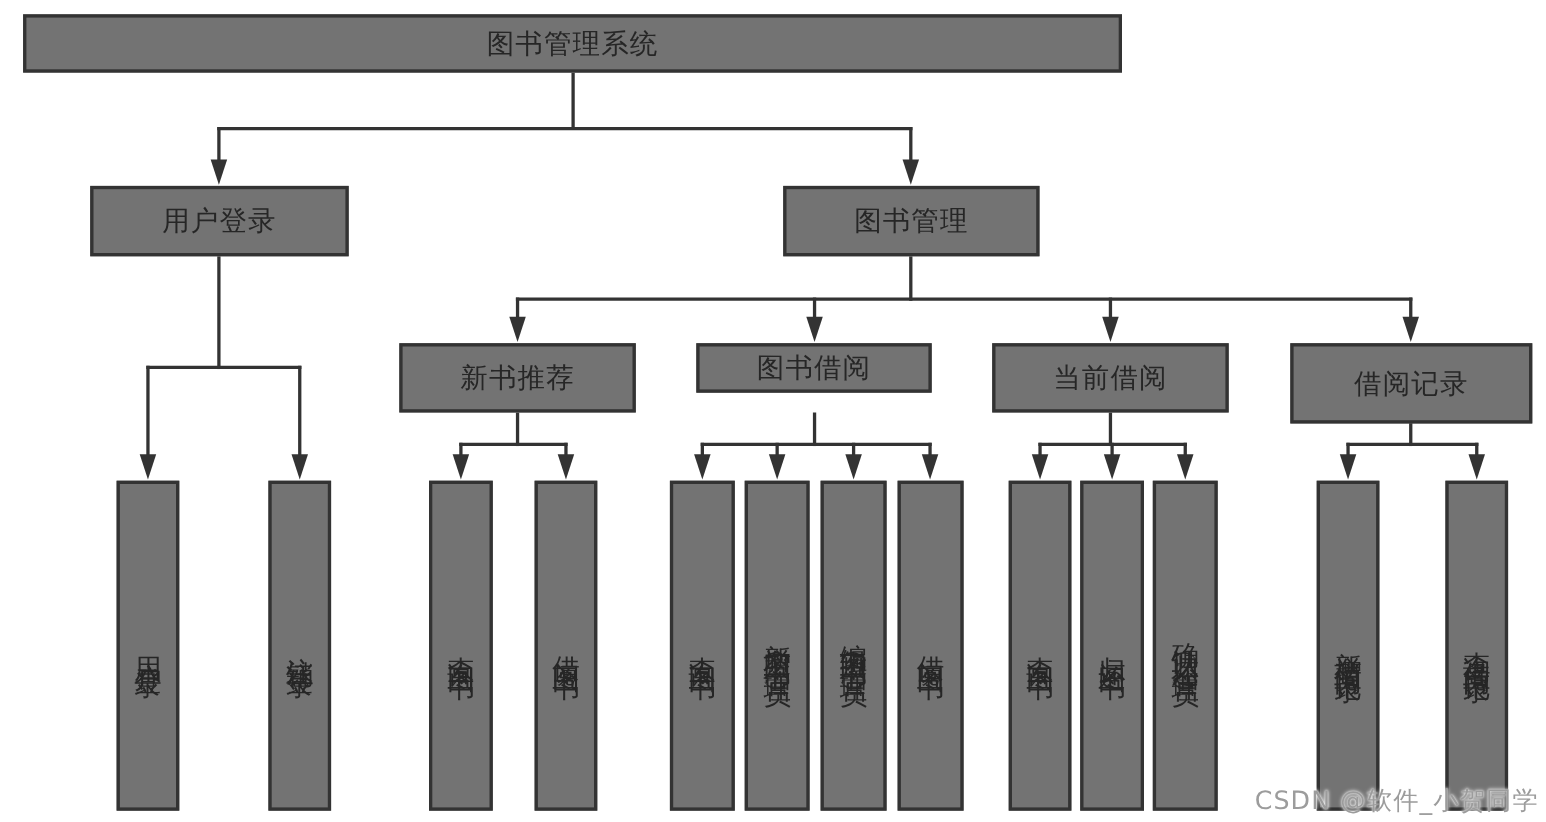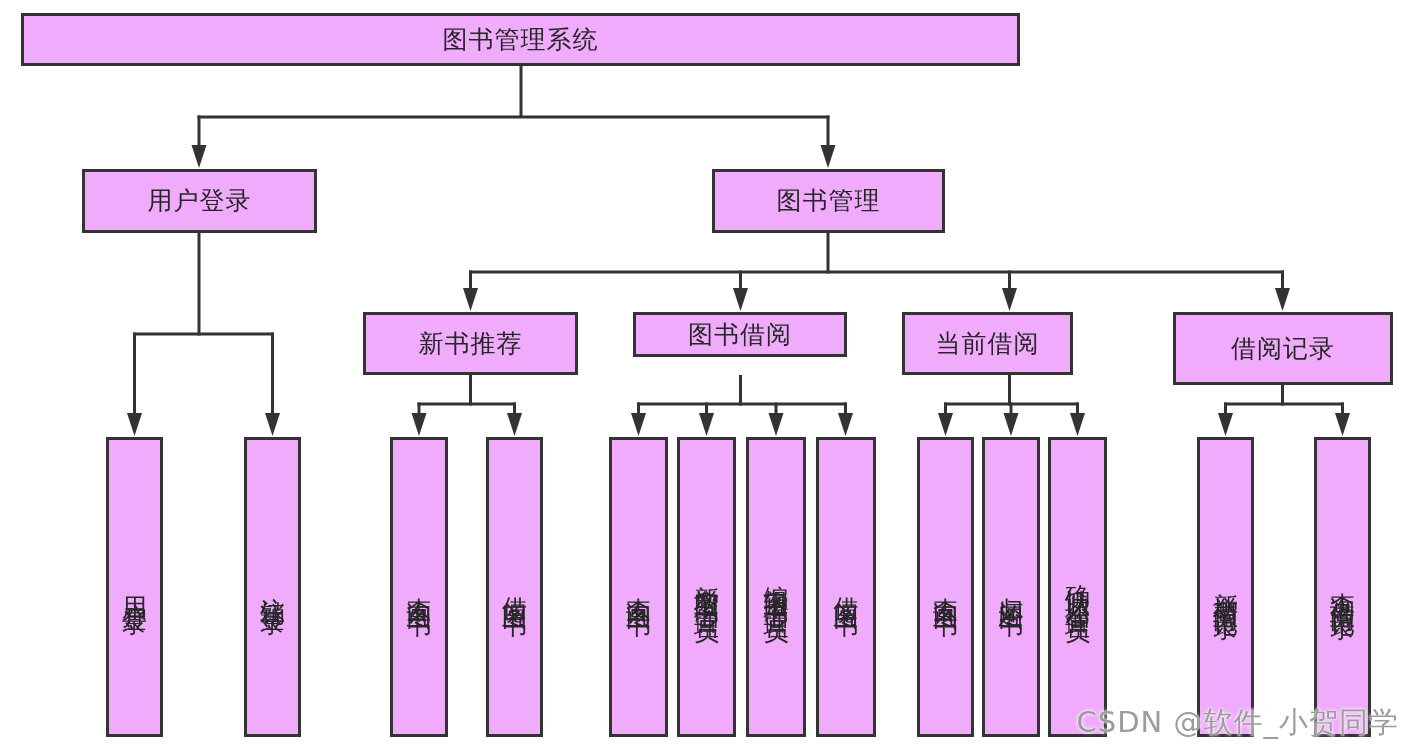--- a/index.html
+++ b/index.html
@@ -8,21 +8,21 @@
     width:1405px; height:747px;
     background:var(--bg,#ffffff);
     font-family:"DejaVu Sans","Liberation Sans",sans-serif;
     overflow:hidden;
   }
   #connectors { position:absolute; left:0; top:0; z-index:1; }
   .box {
     position:absolute;
     box-sizing:border-box;
     border:3px solid var(--line,#333333);
-    background:#f0abfc;
+    background:#737373;
     display:flex; align-items:center; justify-content:center;
     color:var(--text,#262626);
     font-size:25px;
     letter-spacing:1px;
     line-height:1.2;
     z-index:2;
     white-space:nowrap;
   }
   .vbox {
     writing-mode:vertical-rl;
@@ -33,42 +33,42 @@
     font-size:25px;
   }
   
   #n-root   { left:21px;   top:13px;  width:999px; height:53px; }
   
   #n-login  { left:82px;   top:169px; width:235px; height:64px; }
   #n-bookmg { left:712px;  top:169px; width:233px; height:64px; }
   
   #n-newrec { left:363px;  top:312px; width:215px; height:63px; }
   #n-borrow { left:633px;  top:312px; width:214px; height:45px; }
-  #n-curr   { left:902px;  top:312px; width:171px; height:63px; }
+  #n-curr   { left:902px;  top:312px; width:215px; height:63px; }
   #n-record { left:1173px; top:312px; width:220px; height:73px; }
   
   .leaf { top:437px; height:300px; }
   #l-user-login   { left:106px;  width:57px; }
   #l-logout       { left:244px;  width:57px; }
   #l-nr-query     { left:390px;  width:58px; }
   #l-nr-borrow    { left:486px;  width:57px; }
   #l-bb-query     { left:609px;  width:59px; }
   #l-bb-add       { left:677px;  width:59px; }
   #l-bb-edit      { left:746px;  width:60px; }
   #l-bb-borrow    { left:816px;  width:60px; }
   #l-cb-query     { left:917px;  width:57px; }
   #l-cb-return    { left:982px;  width:58px; }
   #l-cb-confirm   { left:1048px; width:59px; }
   #l-rec-add      { left:1197px; width:57px; }
   #l-rec-query    { left:1314px; width:57px; }
   #watermark {
     position:absolute;
     right:6px; bottom:4px;
     z-index:5;
-    font-size:29px;
+    font-size:23px;
     color:var(--wm,#9c9c9c);
     letter-spacing:1px;
     text-shadow:0 0 2px #ffffff, 0 0 4px #ffffff;
     white-space:nowrap;
   }
 </style>
 </head>
 <body>
 
 <div id="canvas">

